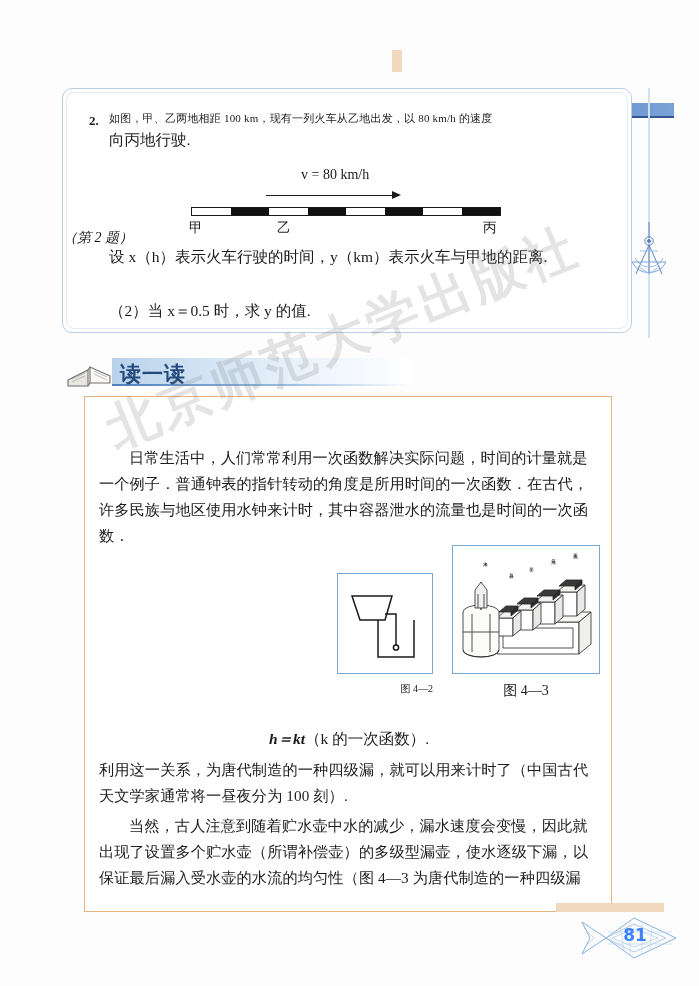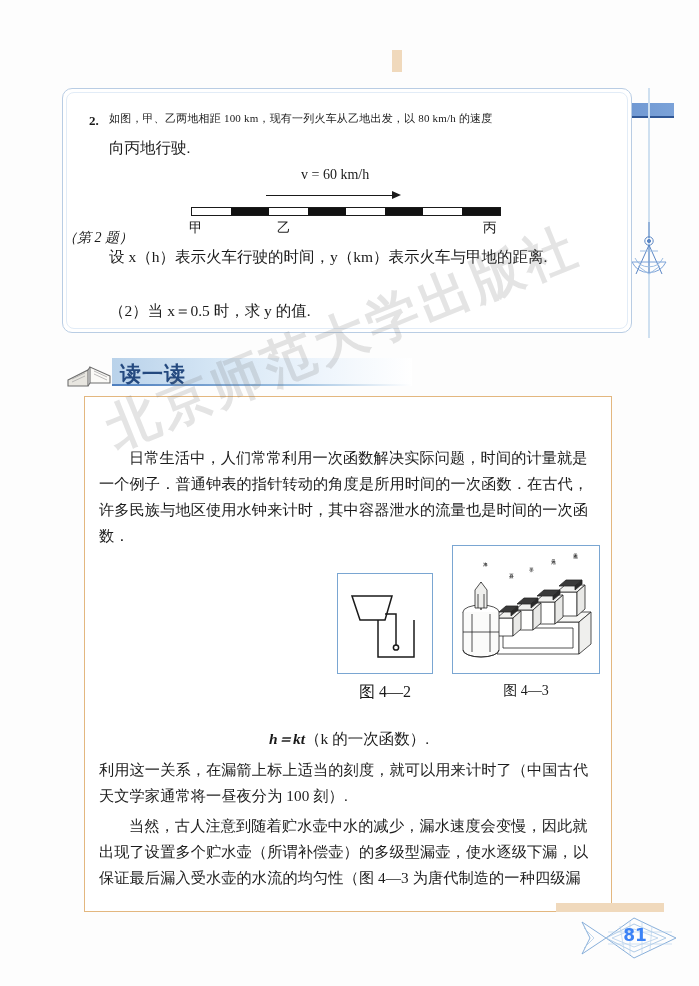--- a/index.html
+++ b/index.html
@@ -89,21 +89,21 @@
     position: absolute;
     left: 46px;
     top: 22px;
     font-size: 11px;
     letter-spacing: 0.2px;
     white-space: nowrap;
   }
   .q-line2 {
     position: absolute;
     left: 46px;
-    top: 49px;
+    top: 41px;
     font-size: 15.5px;
     white-space: nowrap;
   }
 
   
   .fig-speed {
     position: absolute;
     left: 128px;
     top: 78px;
     width: 330px;
@@ -310,22 +310,22 @@
     height: 101px;
     border: 1.4px solid #7aa6d2;
     background: #ffffff;
     box-sizing: border-box;
   }
   .fig42-cap {
     position: absolute;
     left: 337px;
     top: 682px;
     width: 96px;
-    text-align: center;
-    font-size: 16px;
+    text-align: right;
+    font-size: 10px;
   }
 
   
   .fig43-box {
     position: absolute;
     left: 452px;
     top: 545px;
     width: 148px;
     height: 129px;
     border: 1.4px solid #7aa6d2;
@@ -425,21 +425,21 @@
       </g>
     </svg>
   </div>
 
   <div class="exercise-card">
     <div class="q-number">2.</div>
     <div class="q-line1">如图，甲、乙两地相距 100 km，现有一列火车从乙地出发，以 80 km/h 的速度</div>
     <div class="q-line2">向丙地行驶.</div>
 
     <div class="fig-speed">
-      <div class="speed-label">v = 60 km/h</div>
+      <div class="speed-label">v = 80 km/h</div>
       <div class="speed-arrow">
         <div class="shaft"></div>
         <div class="head"></div>
       </div>
       <div class="ruler">
         <span></span>
           <span class="dark"></span>
           <span></span>
           <span class="dark"></span>
           <span></span>
@@ -478,21 +478,21 @@
   </div>
 
   <div class="article-box">
 
     <div class="para p1">日常生活中，人们常常利用一次函数解决实际问题，时间的计量就是一个例子．普通钟表的指针转动的角度是所用时间的一次函数．在古代，许多民族与地区使用水钟来计时，其中容器泄水的流量也是时间的一次函数．</div>
 
     <div class="formula">
       <span>h＝kt</span><span class="norm">（k 的一次函数）.</span>
     </div>
 
-    <div class="para p3">利用这一关系，在漏箭上标上适当的刻度，就可以用来计时了（中国古代天文学家通常将一昼夜分为 100 刻）.</div>
+    <div class="para p3">利用这一关系，为唐代制造的一种四级漏，就可以用来计时了（中国古代天文学家通常将一昼夜分为 100 刻）.</div>
     <div class="para p4">当然，古人注意到随着贮水壶中水的减少，漏水速度会变慢，因此就出现了设置多个贮水壶（所谓补偿壶）的多级型漏壶，使水逐级下漏，以保证最后漏入受水壶的水流的均匀性（图 4—3 为唐代制造的一种四级漏</div>
   </div>
 
   <div class="fig42-box">
     <svg width="94" height="99" viewBox="0 0 94 99">
       <g stroke="#1a1a1a" stroke-width="1.5" fill="none" stroke-linejoin="miter">
 
         <path d="M14 22 L54 22 L47 46 L22 46 Z"></path>
 
         <path d="M47 40 L58 40 L58 46"></path>

